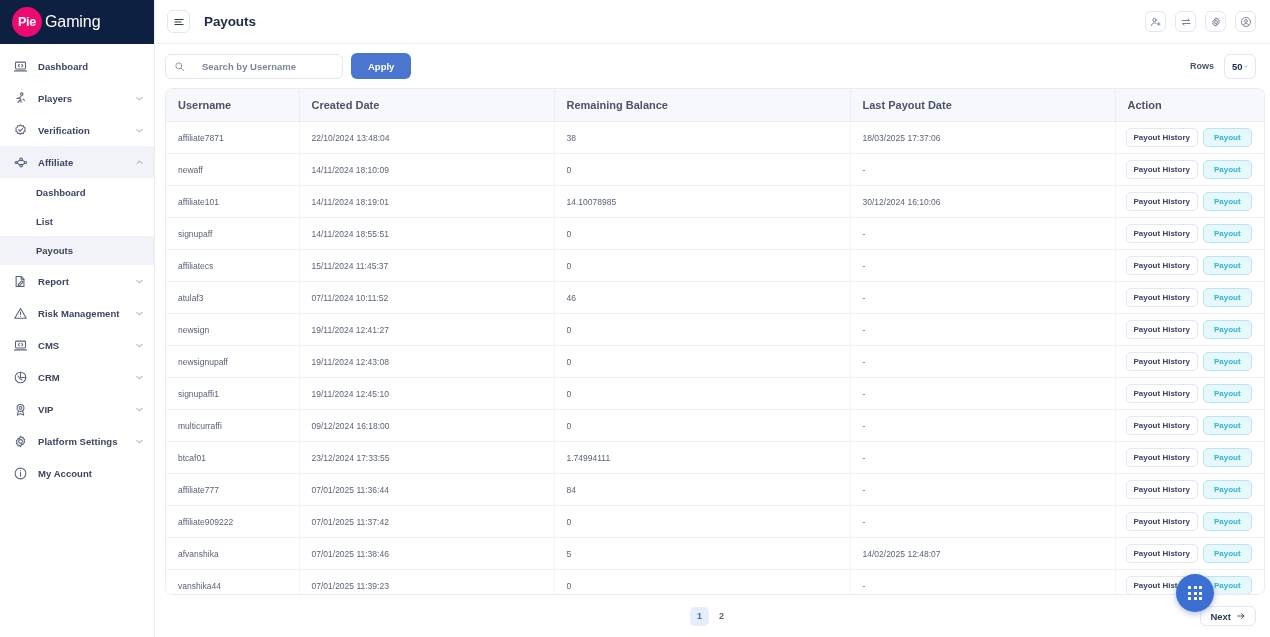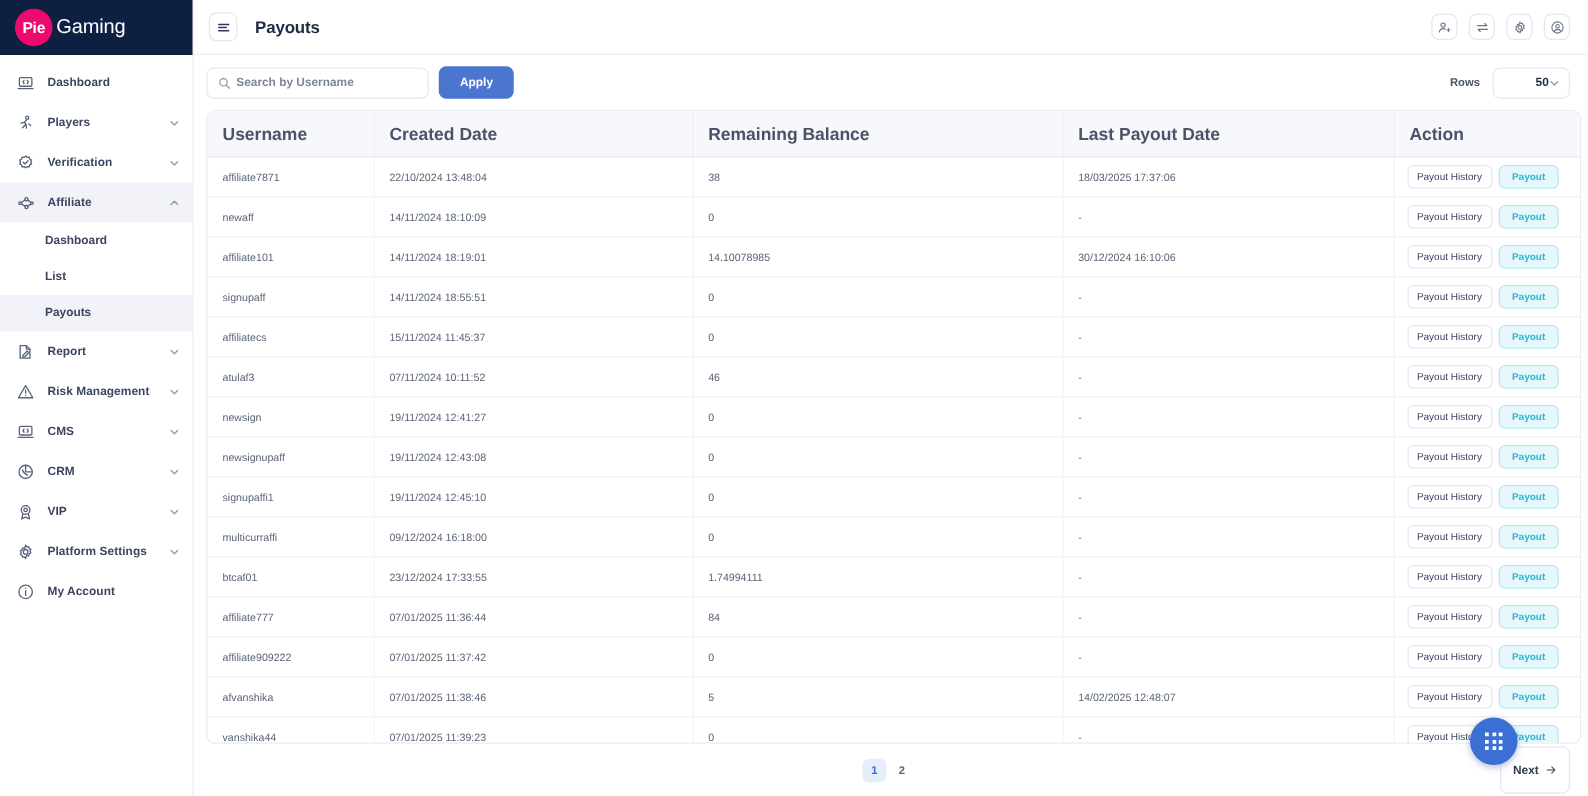--- a/index.html
+++ b/index.html
@@ -108,55 +108,55 @@
   }
   .search-box {
     width: 178px; height: 25px;
     border: 1px solid #e3e7ee; border-radius: 6px;
     display: flex; align-items: center;
     padding: 0 8px; background: #fff;
   }
   .search-box svg { width: 11px; height: 11px; color: #8b93a5; flex: 0 0 11px; }
   .search-box input {
     border: 0; outline: 0; background: transparent;
-    margin-left: 4px; font-size: 9.5px; font-weight: 600;
+    margin-left: 17px; font-size: 9.5px; font-weight: 600;
     color: #3b4560; width: 100%;
     font-family: "Liberation Sans", sans-serif;
   }
   .search-box input::placeholder { color: #7d8698; font-weight: 600; }
   .apply-btn {
     margin-left: 8px;
     height: 26px; padding: 0 17px;
     background: #4a76cf; color: #fff;
     border: 0; border-radius: 6px;
     font-size: 9.5px; font-weight: 600; cursor: pointer;
     font-family: "Liberation Sans", sans-serif;
   }
   .filter-spacer { flex: 1 1 auto; }
   .rows-label { font-size: 9px; font-weight: 600; color: #4a5468; margin-right: 10px; }
   .rows-select {
-    width: 62px; height: 25px;
+    width: 32px; height: 25px;
     border: 1px solid #e3e7ee; border-radius: 6px;
-    display: flex; align-items: center; justify-content: flex-end;
+    display: flex; align-items: center; justify-content: space-between;
     padding: 0 7px; cursor: pointer; background: #fff;
   }
   .rows-value { font-size: 9.5px; font-weight: 700; color: #1d2b45; }
   .rows-select svg { width: 9px; height: 9px; color: #8f97a8; }
 
   
   .table-wrap {
     flex: 1 1 auto; margin: 0 5px 0 10px;
     border: 1px solid #e9ecf2; border-radius: 7px;
     overflow: hidden; position: relative; background: #fff;
     min-height: 0;
   }
   table { width: 100%; border-collapse: collapse; table-layout: fixed; }
   thead th {
     background: #f7f8fb;
-    font-size: 14px; font-weight: 600; color: #4a5468;
+    font-size: 11px; font-weight: 600; color: #4a5468;
     text-align: left; padding: 10px 0 10px 12px;
     border-bottom: 1px solid #e9ecf2;
     border-right: 1px solid #eef0f5;
     height: 31px; white-space: nowrap;
   }
   thead th:last-child { border-right: 0; }
   tbody td {
     font-size: 8.5px; color: #5a6478;
     padding: 0 0 0 12px;
     height: 32px;
@@ -171,21 +171,21 @@
   .col-bal    { width: 296px; }
   .col-payout { width: 265px; }
   .col-action { width: 166px; }
 
   .action-cell { padding-left: 10px !important; }
   .action-inner { display: flex; align-items: center; gap: 5px; }
   .btn-hist {
     height: 19px; padding: 0 7px;
     border: 1px solid #e3e7ee; border-radius: 5px;
     background: #fff; color: #3b4560;
-    font-size: 8px; font-weight: 400; cursor: pointer;
+    font-size: 8px; font-weight: 700; cursor: pointer;
     display: flex; align-items: center;
     font-family: "Liberation Sans", sans-serif; white-space: nowrap;
   }
   .btn-payout {
     height: 19px; padding: 0 10px;
     border: 1px solid #b8e6f0; border-radius: 5px;
     background: #e7f8fc; color: #2bb6d4;
     font-size: 8px; font-weight: 600; cursor: pointer;
     display: flex; align-items: center;
     font-family: "Liberation Sans", sans-serif; white-space: nowrap;
@@ -201,21 +201,21 @@
   .pager-left { display: flex; align-items: center; gap: 3px; margin-left: 525px; }
   .page-num {
     min-width: 19px; height: 19px; padding: 0 5px;
     display: flex; align-items: center; justify-content: center;
     font-size: 9px; font-weight: 600; color: #5a6478;
     border-radius: 5px; cursor: pointer;
   }
   .page-num.active { background: #e6eefb; color: #3a6fcf; }
   .pager-spacer { flex: 1 1 auto; }
   .next-btn {
-    height: 38px; padding: 0 9px;
+    height: 20px; padding: 0 9px;
     border: 1px solid #e3e7ee; border-radius: 6px;
     background: #fff; color: #2f3a52;
     font-size: 9.5px; font-weight: 600; cursor: pointer;
     display: flex; align-items: center; gap: 5px;
     font-family: "Liberation Sans", sans-serif;
   }
   .next-btn svg { width: 10px; height: 10px; }
 
   .fab {
     position: absolute;

